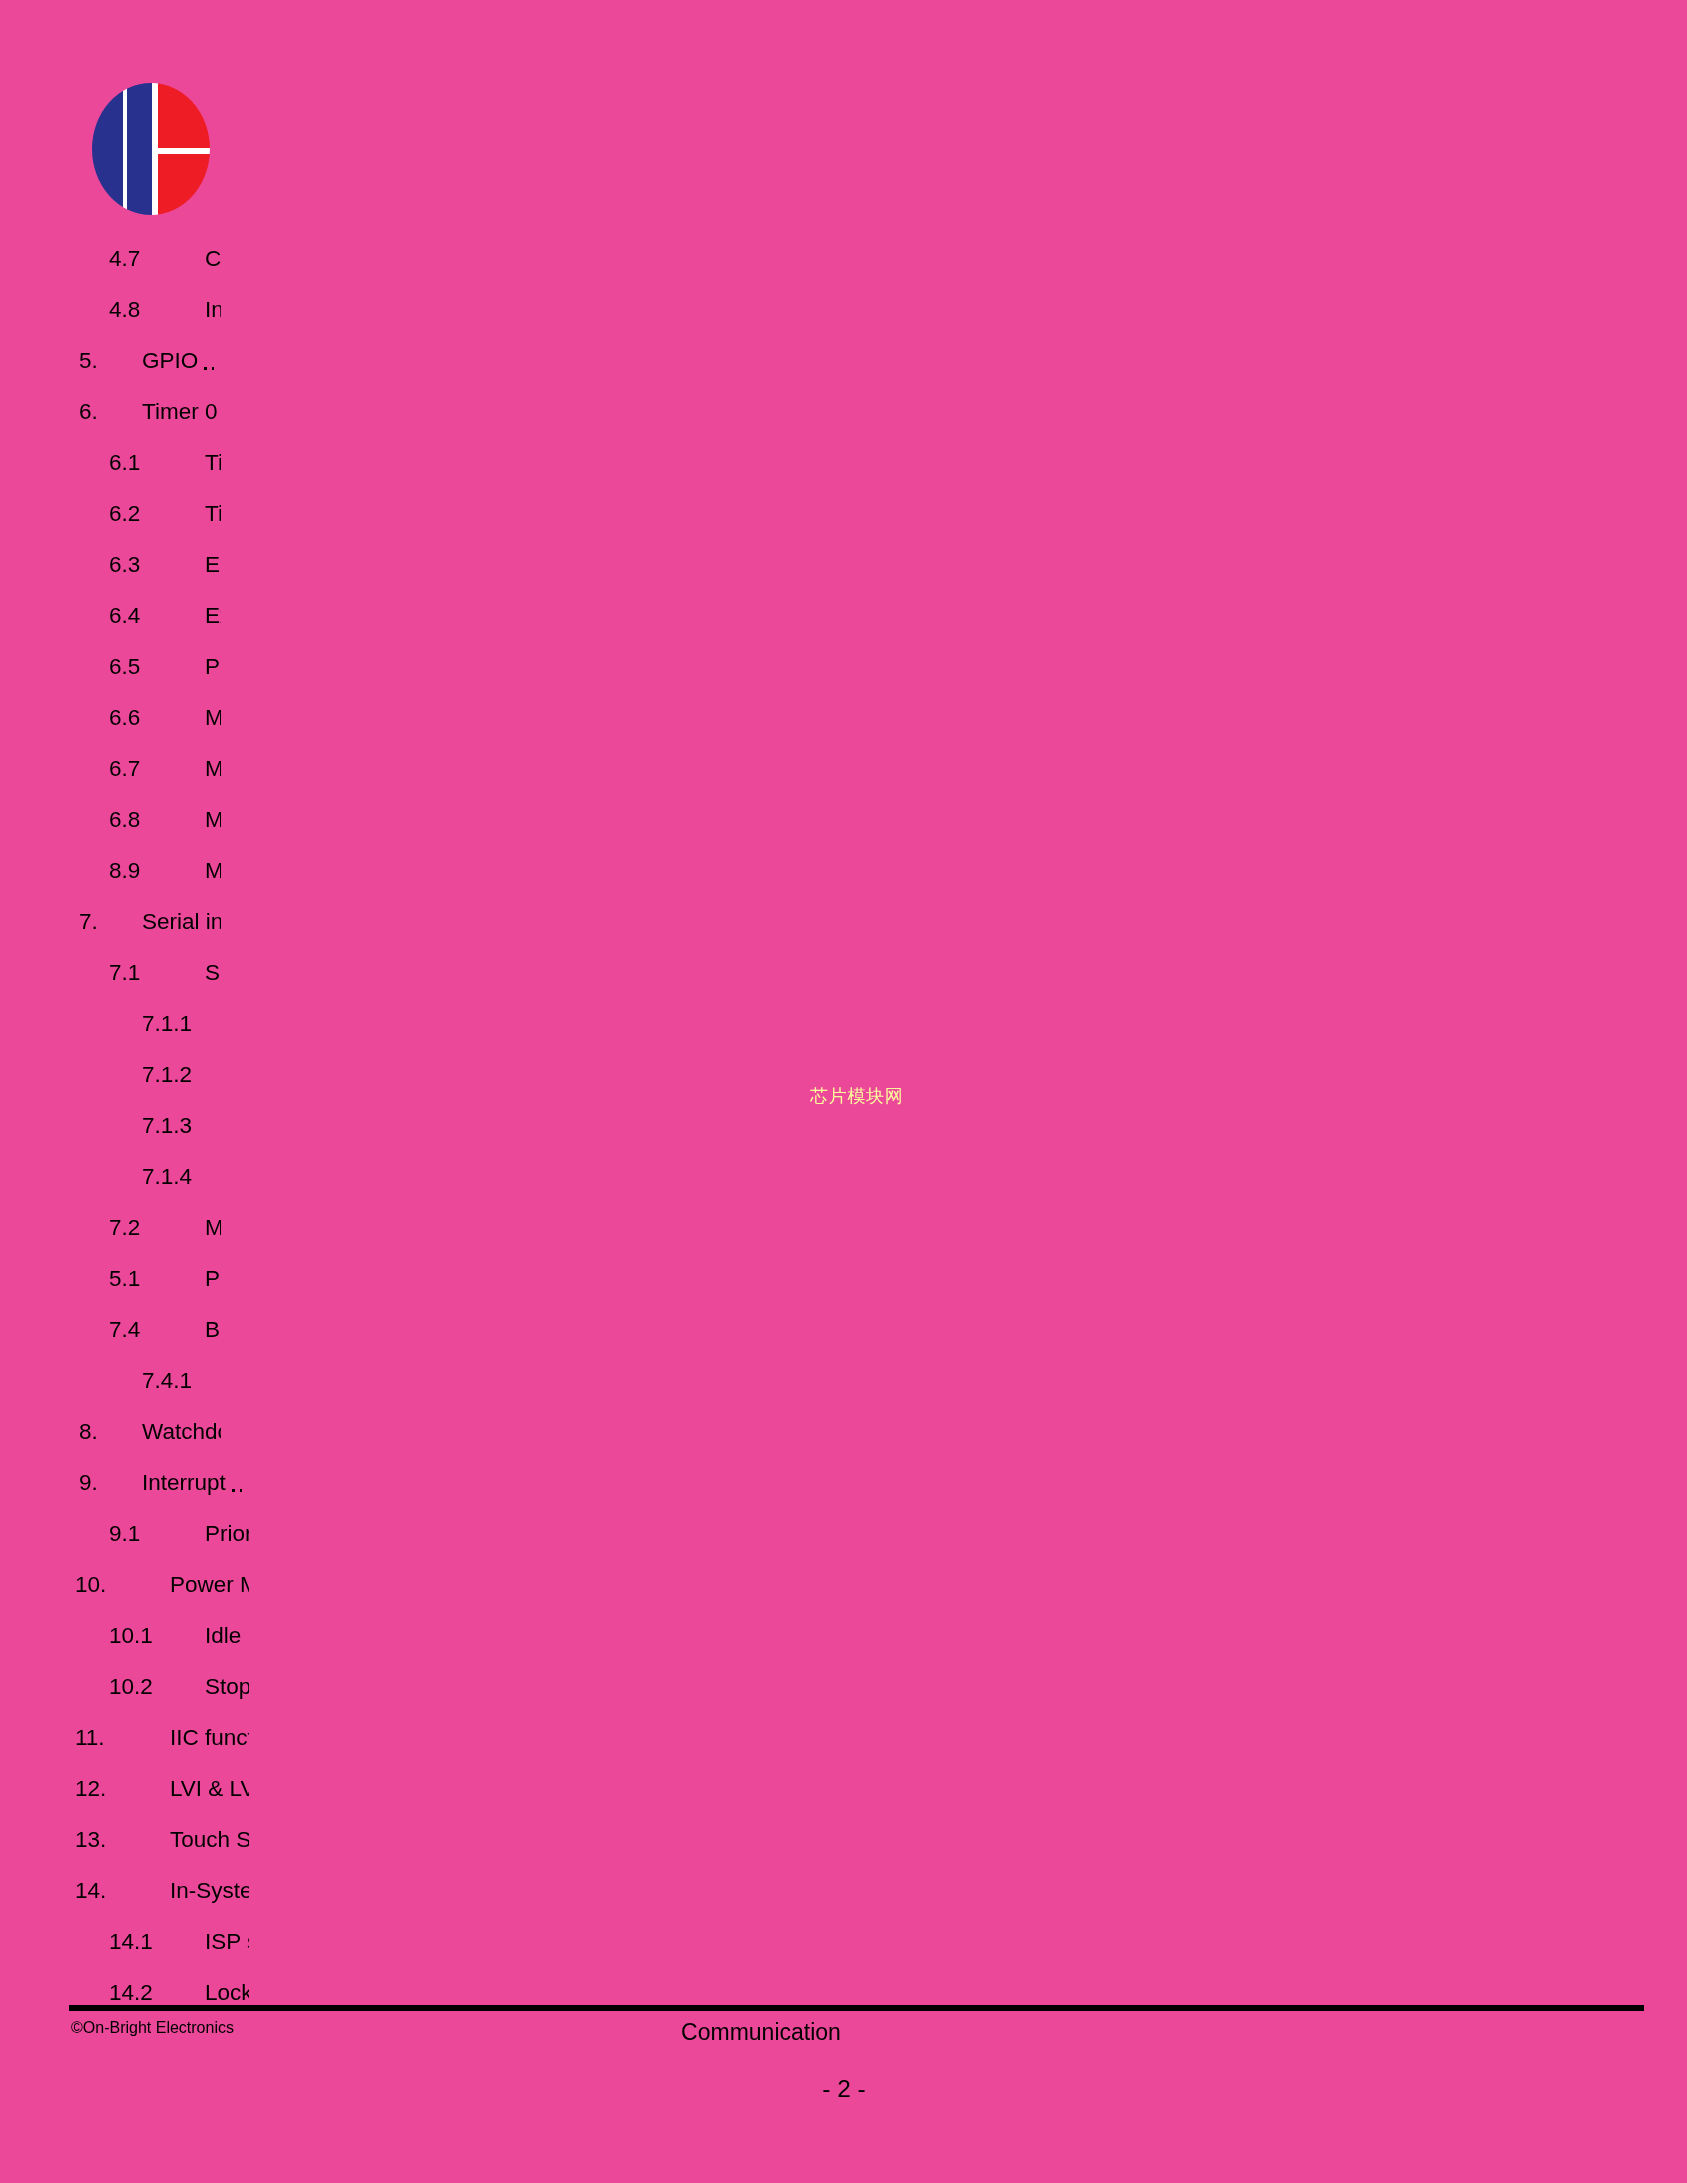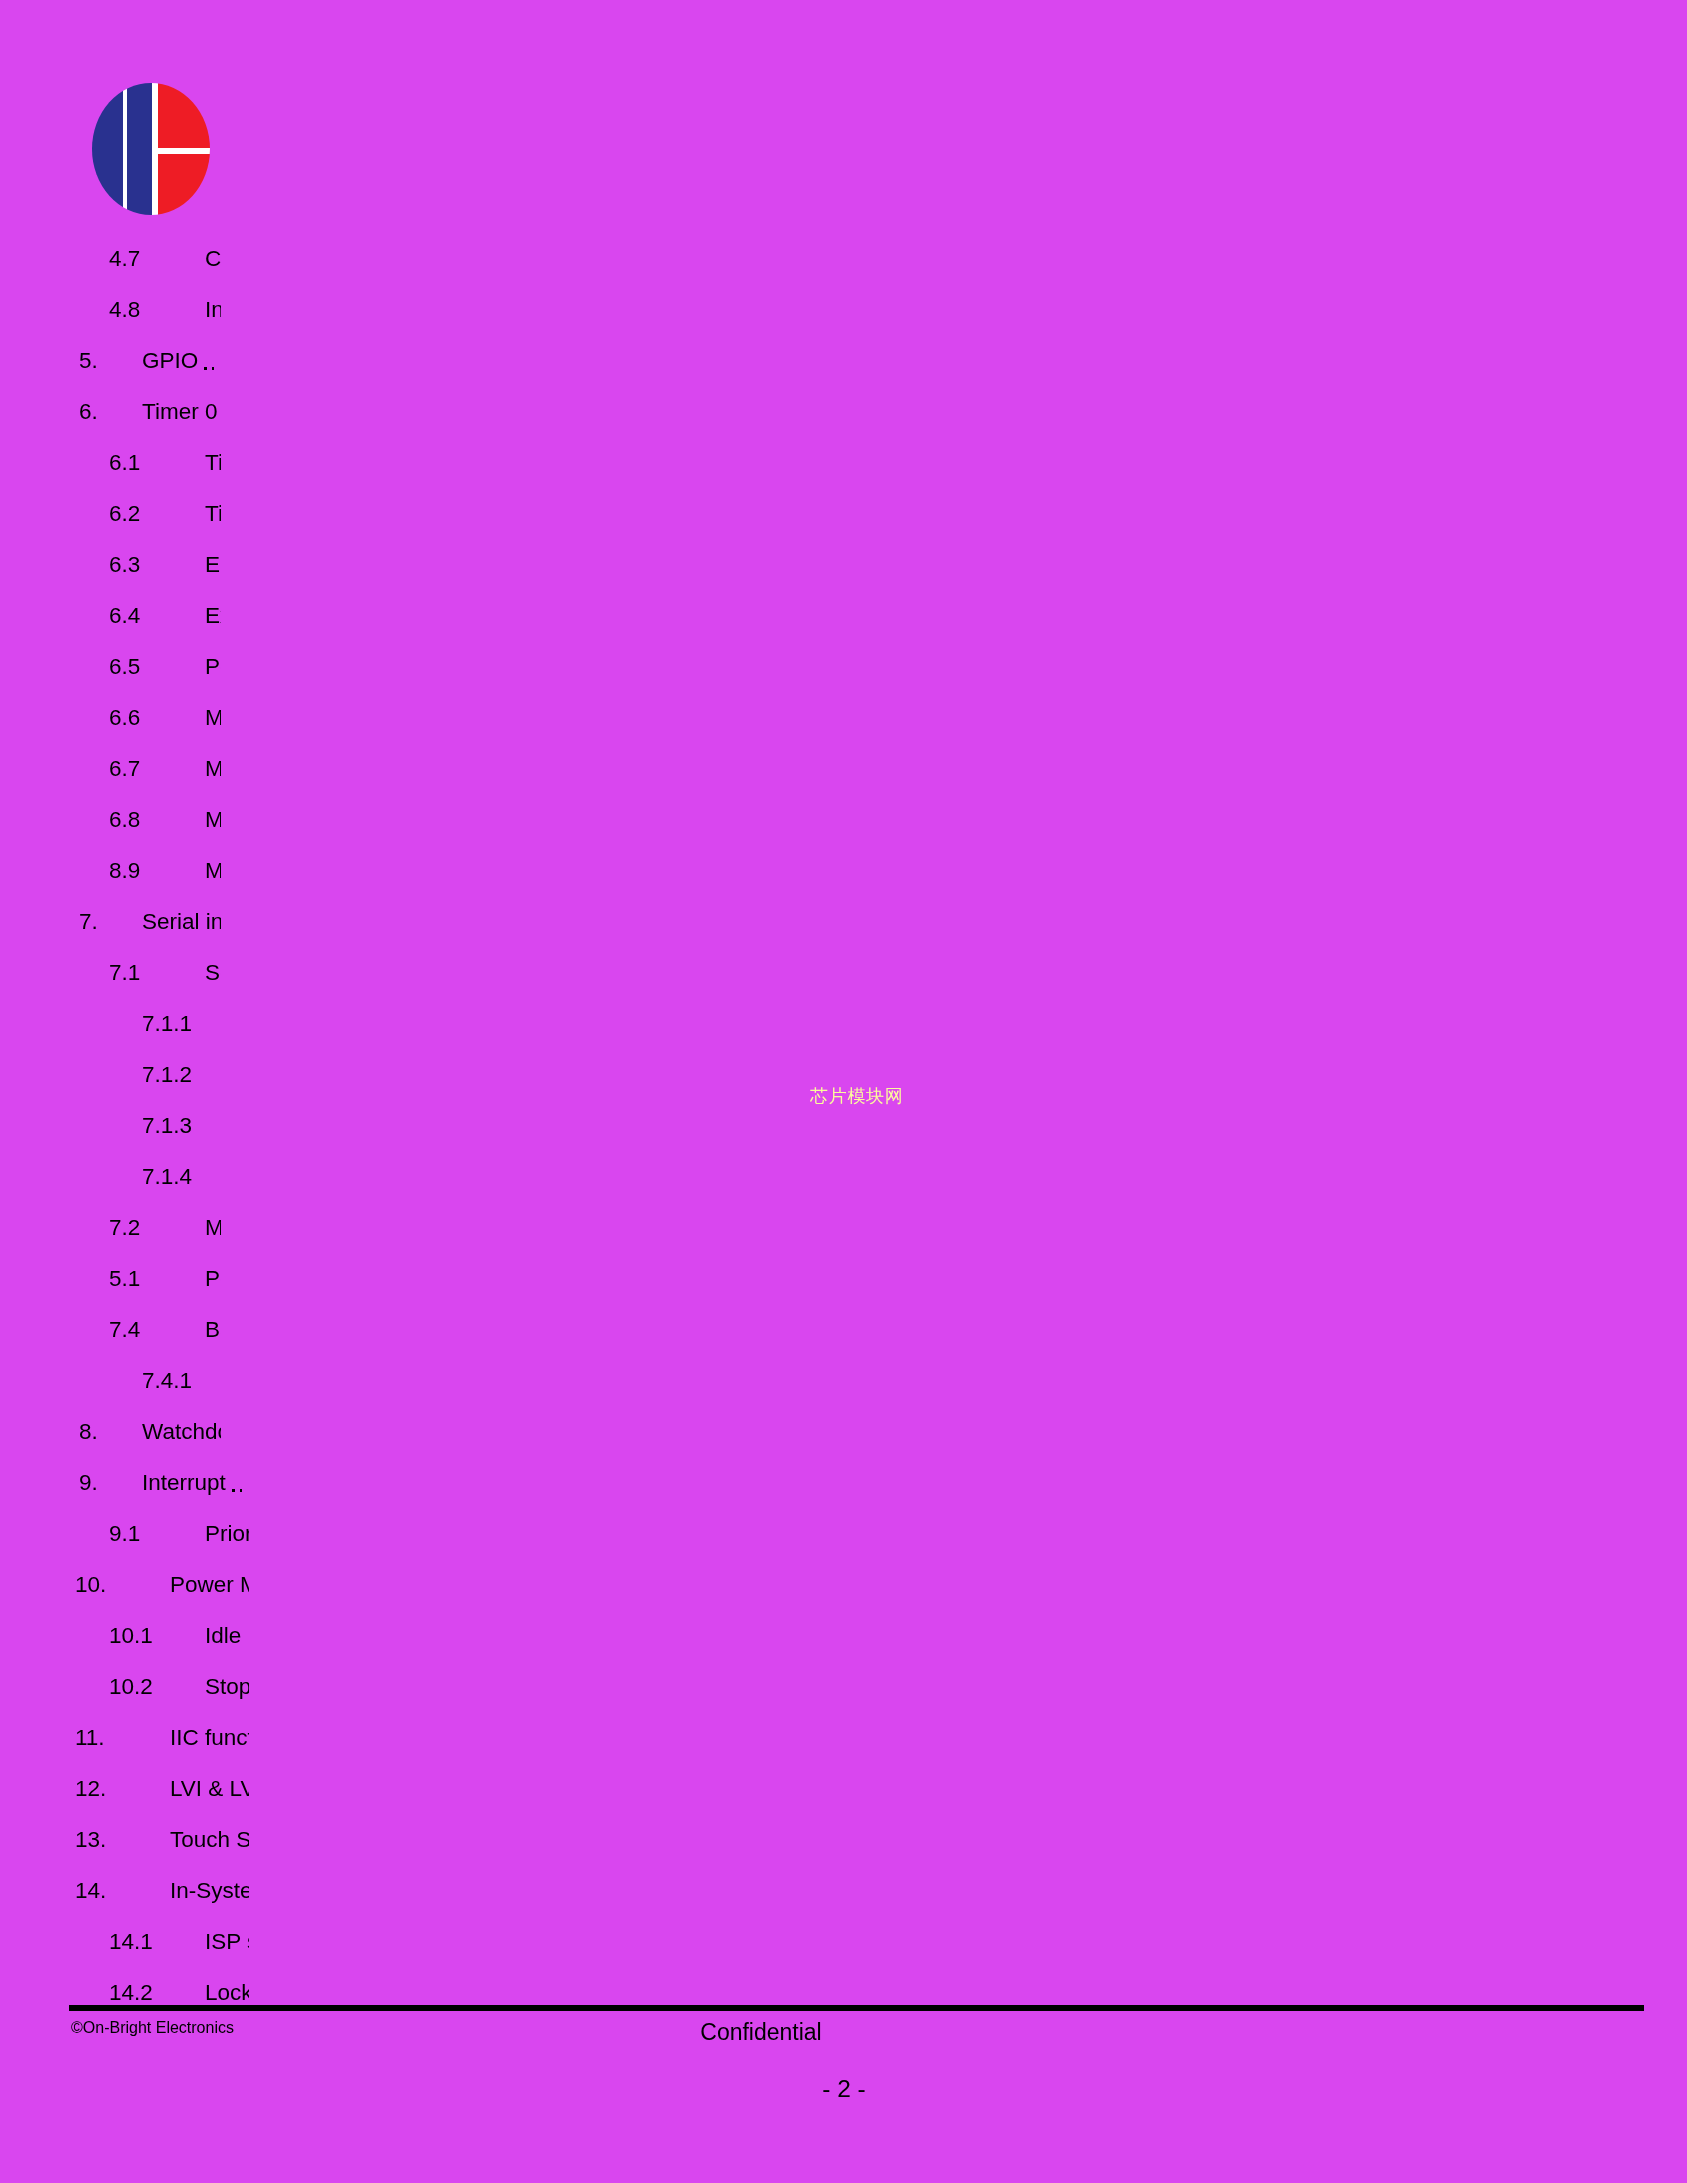--- a/index.html
+++ b/index.html
@@ -5,21 +5,21 @@
   :root{
     --navy:#29318F;
     --red:#EE1C25;
     --ink:#000;
   }
   *{margin:0;padding:0;box-sizing:border-box;}
   html,body{background:#888;}
   .page{
     position:relative;
     width:1687px;height:2183px;
-    background:#d946ef;
+    background:#ec4899;
     font-family:"Liberation Sans", sans-serif;
     color:var(--ink);
     overflow:hidden;
   }
   
   .logo{position:absolute;left:85px;top:78px;}
   .logo-mark{
     position:absolute;left:6.6px;top:5.3px;
     width:118px;height:132px;border-radius:50%;
     background:linear-gradient(to right,
@@ -372,17 +372,17 @@
         <span class="label">Lock Bit (N)</span>
         <span class="leader"></span>
         <span class="page">59</span>
       </div>
     </div>
 
   <div class="watermark" style="color: rgb(251, 251, 156);">芯片模块网</div>
 
   <div class="footer-rule"></div>
   <div class="footer-left">©On-Bright Electronics</div>
-  <div class="footer-center">Confidential</div>
+  <div class="footer-center">Communication</div>
   <div class="page-number">- 2 -</div>
 
 </div>
 
 
 </body></html>

